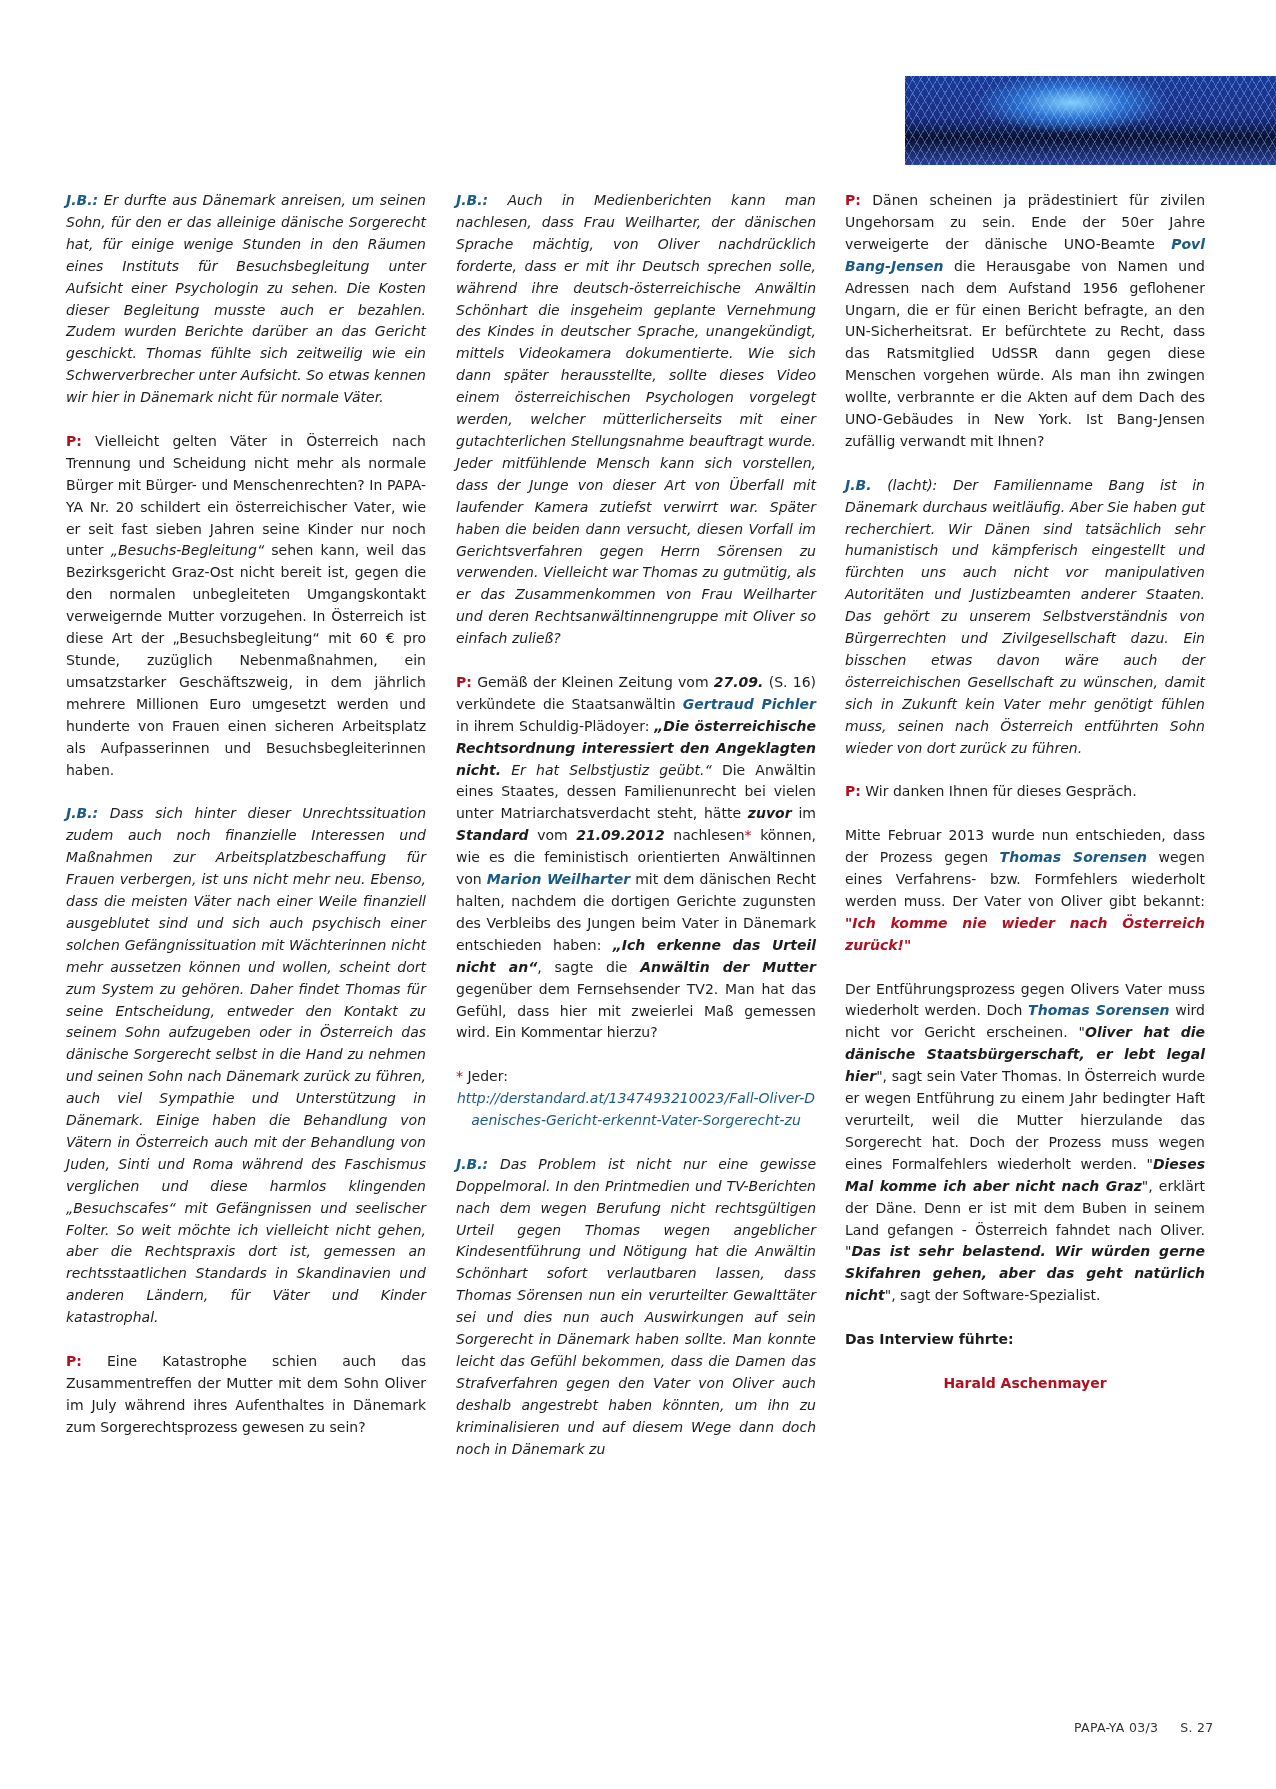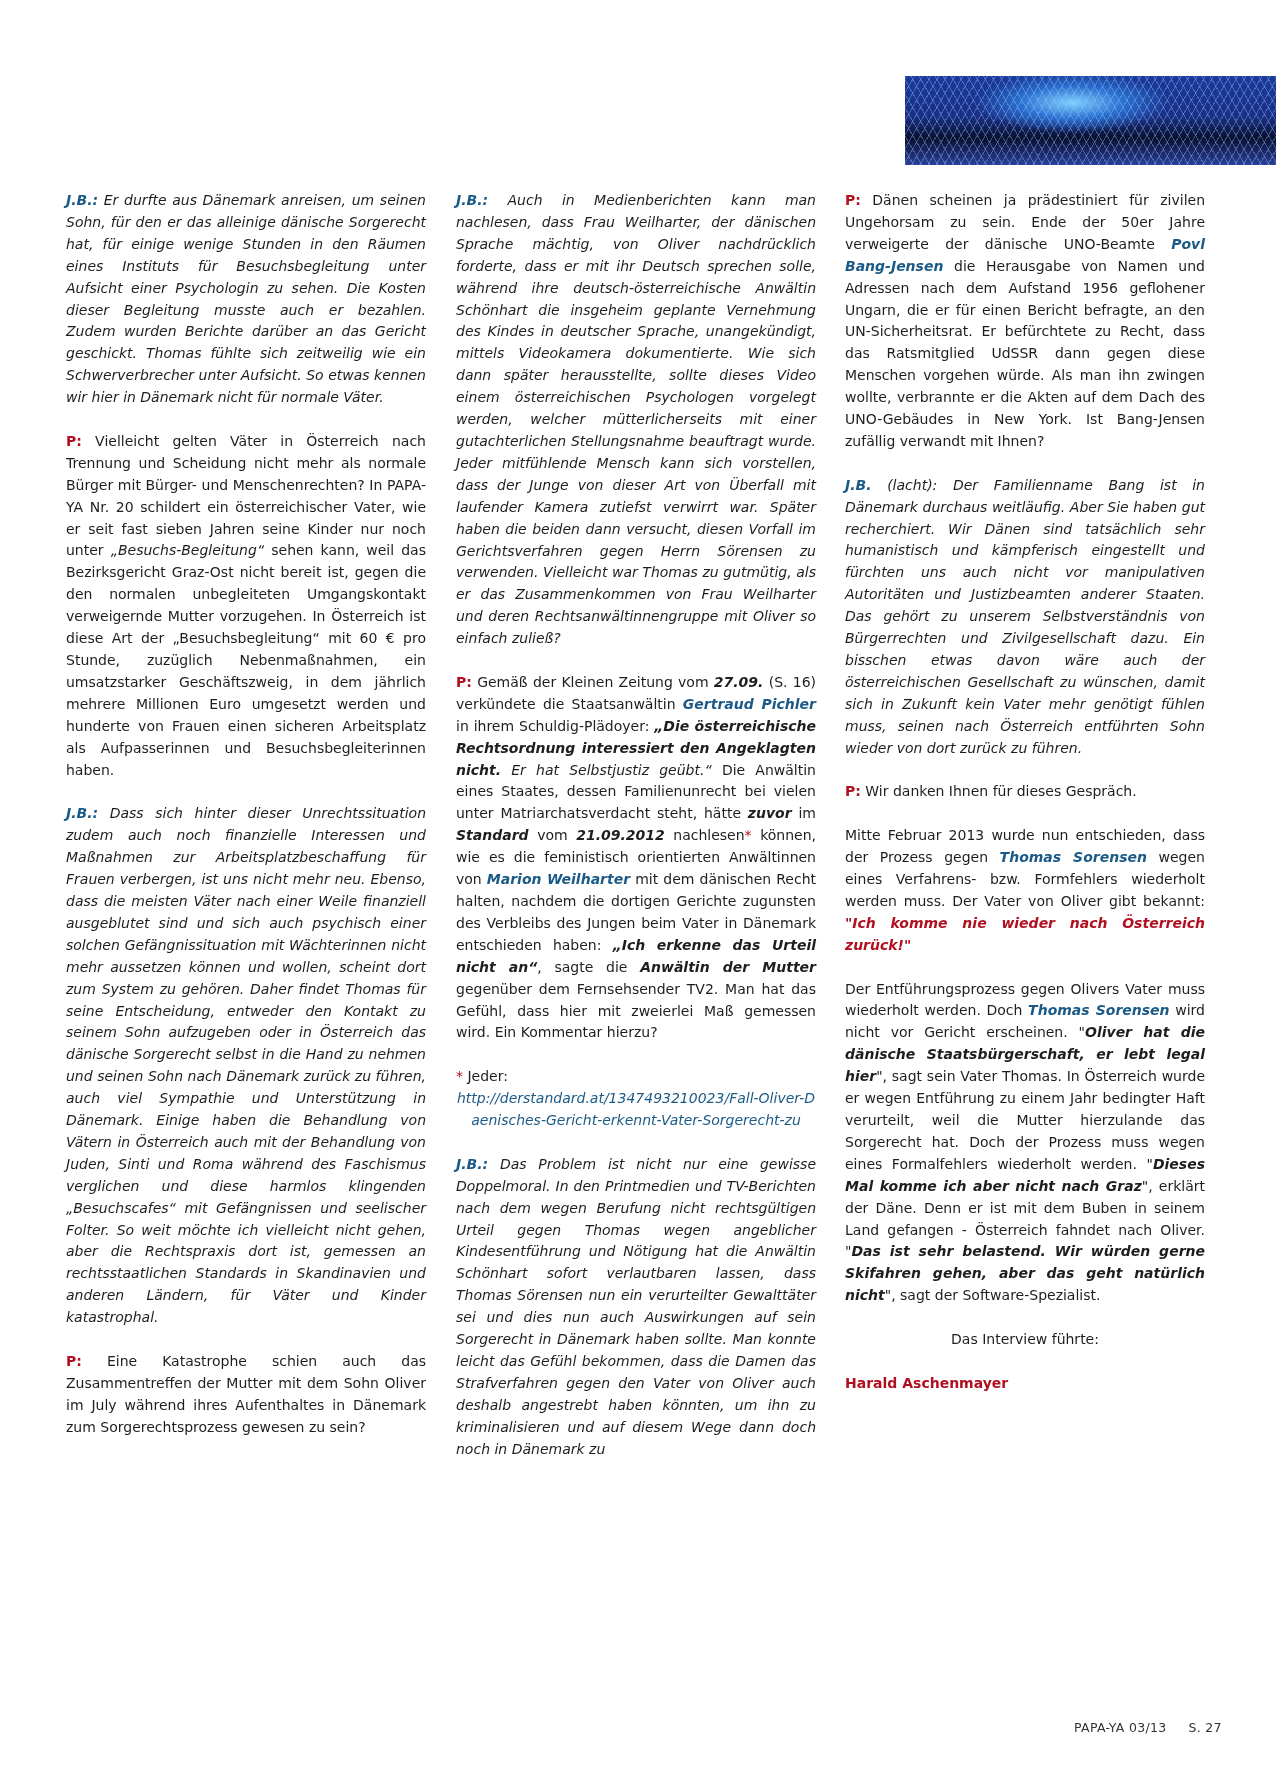--- a/index.html
+++ b/index.html
@@ -15,22 +15,22 @@
   .c1 { left: 66px; } .c2 { left: 456px; } .c3 { left: 845px; }
   p { margin: 0 0 21.9px 0; }
   .it { font-style: italic; }
   .sp-jb { color: #1b5a86; font-weight: bold; font-style: italic; }
   .sp-p { color: #b01020; font-weight: bold; }
   .nm { color: #1b5a86; font-weight: bold; font-style: italic; margin-top: 28px; }
   .bi { font-weight: bold; font-style: italic; }
   .red-q { color: #b01020; font-weight: bold; font-style: italic; }
   .star { color: #b01020; }
   .link { color: #1b5a86; font-style: italic; word-break: break-all; display: block; text-align: center; }
-  .right { text-align: center; }
-  .author { color: #b01020; font-weight: bold; text-align: left; }
+  .right { text-align: left; font-weight: bold; }
+  .author { color: #b01020; font-weight: bold; text-align: center; }
   .footer { position: absolute; left: 1074px; top: 1720px; font-size: 12.5px; color: #333; letter-spacing: 0.3px; }
   .footer span + span { margin-left: 22px; }
 </style>
 </head>
 <body>
 
 <div class="banner"></div>
 
 <div class="col c1">
   <p><span class="sp-jb">J.B.:</span> <span class="it">Er durfte aus Dänemark anreisen, um seinen Sohn, für den er das alleinige dänische Sorgerecht hat, für einige wenige Stunden in den Räumen eines Instituts für Besuchsbegleitung unter Aufsicht einer Psychologin zu sehen. Die Kosten dieser Begleitung musste auch er bezahlen. Zudem wurden Berichte darüber an das Gericht geschickt. Thomas fühlte sich zeitweilig wie ein Schwerverbrecher unter Aufsicht. So etwas kennen wir hier in Dänemark nicht für normale Väter.</span></p>
@@ -50,14 +50,14 @@
   <p><span class="sp-p">P:</span> <span>Dänen scheinen ja prädestiniert für zivilen Ungehorsam zu sein. Ende der 50er Jahre verweigerte der dänische UNO-Beamte </span><span class="nm">Povl Bang-Jensen</span><span> die Herausgabe von Namen und Adressen nach dem Aufstand 1956 geflohener Ungarn, die er für einen Bericht befragte, an den UN-Sicherheitsrat. Er befürchtete zu Recht, dass das Ratsmitglied UdSSR dann gegen diese Menschen vorgehen würde. Als man ihn zwingen wollte, verbrannte er die Akten auf dem Dach des UNO-Gebäudes in New York. Ist Bang-Jensen zufällig verwandt mit Ihnen?</span></p>
   <p><span class="sp-jb">J.B.</span><span class="it"> (lacht): Der Familienname Bang ist in Dänemark durchaus weitläufig. Aber Sie haben gut recherchiert. Wir Dänen sind tatsächlich sehr humanistisch und kämpferisch eingestellt und fürchten uns auch nicht vor manipulativen Autoritäten und Justizbeamten anderer Staaten. Das gehört zu unserem Selbstverständnis von Bürgerrechten und Zivilgesellschaft dazu. Ein bisschen etwas davon wäre auch der österreichischen Gesellschaft zu wünschen, damit sich in Zukunft kein Vater mehr genötigt fühlen muss, seinen nach Österreich entführten Sohn wieder von dort zurück zu führen.</span></p>
   <p><span class="sp-p">P:</span> <span>Wir danken Ihnen für dieses Gespräch.</span></p>
   <p><span>Mitte Februar 2013 wurde nun entschieden, dass der Prozess gegen </span><span class="nm">Thomas Sorensen</span><span> wegen eines Verfahrens- bzw. Formfehlers wiederholt werden muss. Der Vater von Oliver gibt bekannt: </span><span class="red-q">"Ich komme nie wieder nach Österreich zurück!"</span></p>
   <p><span>Der Entführungsprozess gegen Olivers Vater muss wiederholt werden. Doch </span><span class="nm">Thomas Sorensen</span><span> wird nicht vor Gericht erscheinen. "</span><span class="bi">Oliver hat die dänische Staatsbürgerschaft, er lebt legal hier</span><span>", sagt sein Vater Thomas. In Österreich wurde er wegen Entführung zu einem Jahr bedingter Haft verurteilt, weil die Mutter hierzulande das Sorgerecht hat. Doch der Prozess muss wegen eines Formalfehlers wiederholt werden. "</span><span class="bi">Dieses Mal komme ich aber nicht nach Graz</span><span>", erklärt der Däne. Denn er ist mit dem Buben in seinem Land gefangen - Österreich fahndet nach Oliver. "</span><span class="bi">Das ist sehr belastend. Wir würden gerne Skifahren gehen, aber das geht natürlich nicht</span><span>", sagt der Software-Spezialist.</span></p>
   <p class="right">Das Interview führte:</p>
   <p class="author">Harald Aschenmayer</p>
 </div>
 
 <div class="footer">
-  <span>PAPA-YA 03/13</span><span>S. 27</span>
+  <span>PAPA-YA 03/3</span><span>S. 27</span>
 </div>
 
 </body></html>

